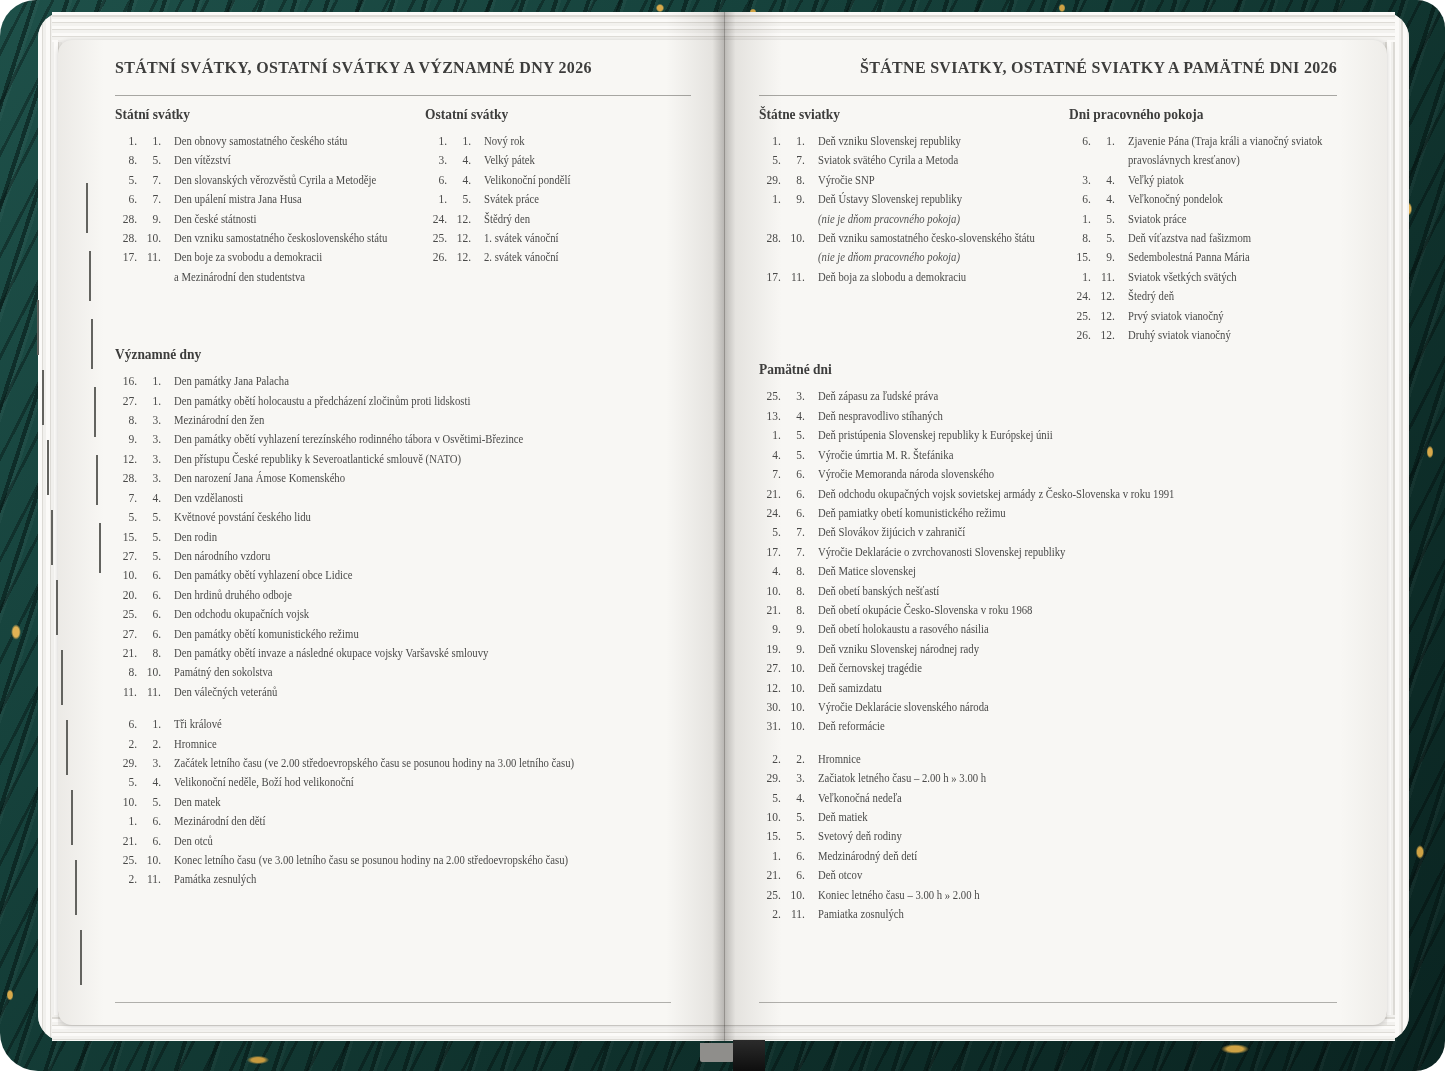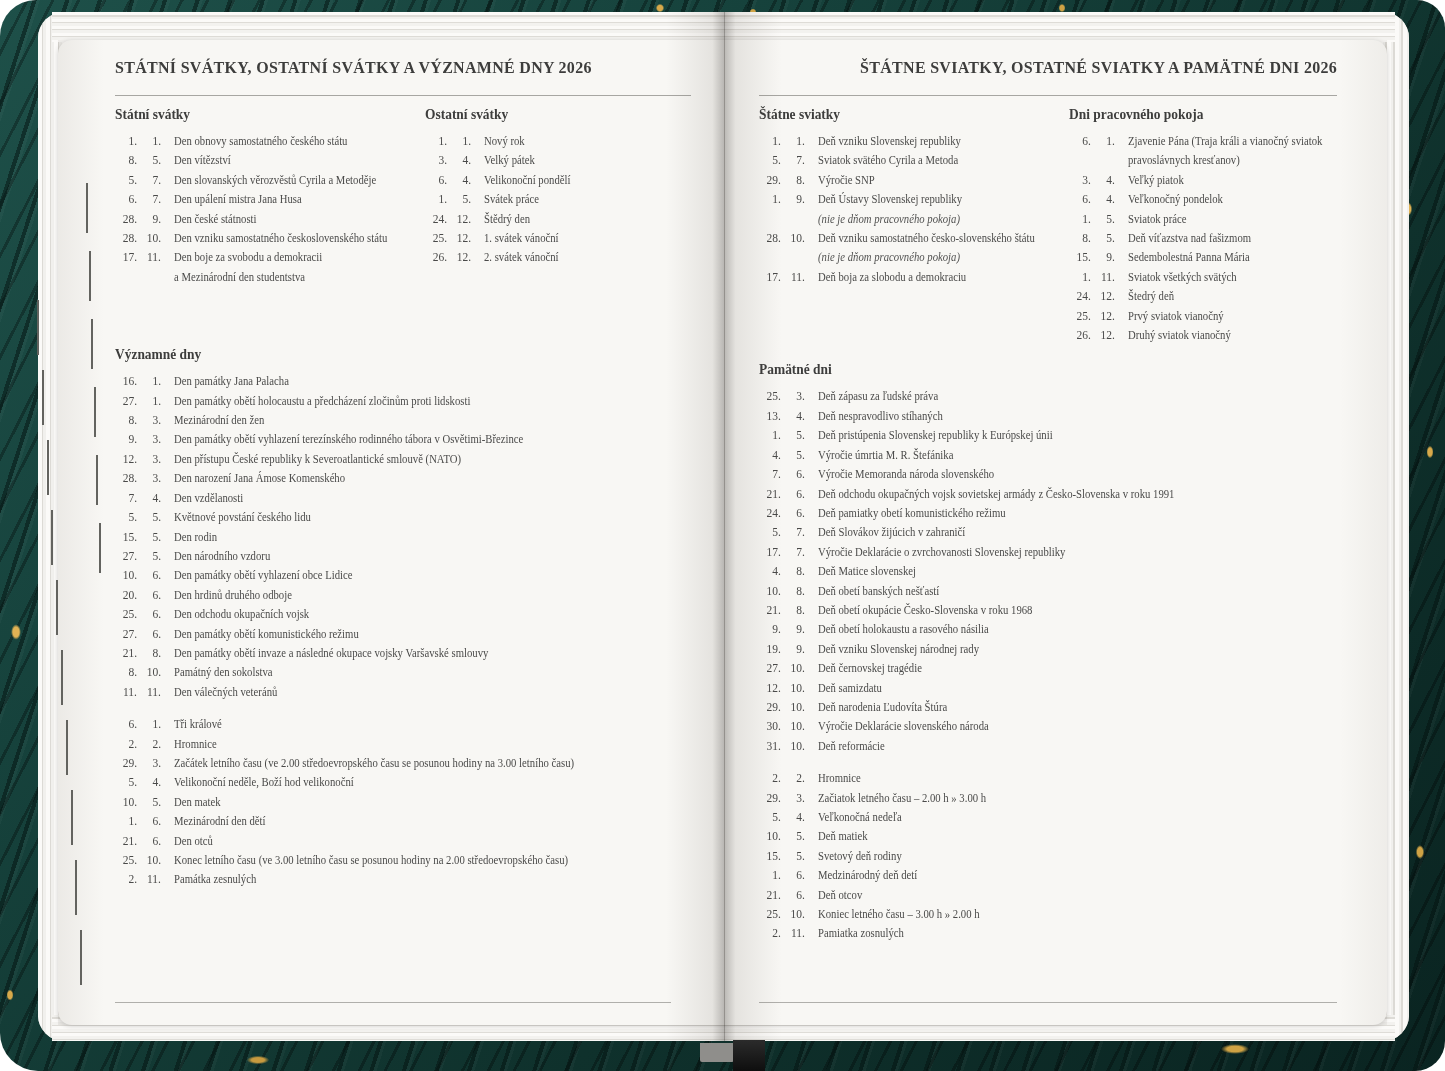--- a/index.html
+++ b/index.html
@@ -658,27 +658,20 @@
                 </span>
               </div>
               <div class="row">
                 <span class="d">12.</span>
                 <span class="m">10.</span>
                 <span class="txt">
                   <div class="line">Deň samizdatu</div>
                 </span>
               </div>
               <div class="row">
-                <span class="d">29.</span>
-                <span class="m">10.</span>
-                <span class="txt">
-                  <div class="line">Deň narodenia Ľudovíta Štúra</div>
-                </span>
-              </div>
-              <div class="row">
                 <span class="d">30.</span>
                 <span class="m">10.</span>
                 <span class="txt">
                   <div class="line">Výročie Deklarácie slovenského národa</div>
                 </span>
               </div>
               <div class="row">
                 <span class="d">31.</span>
                 <span class="m">10.</span>
                 <span class="txt">

